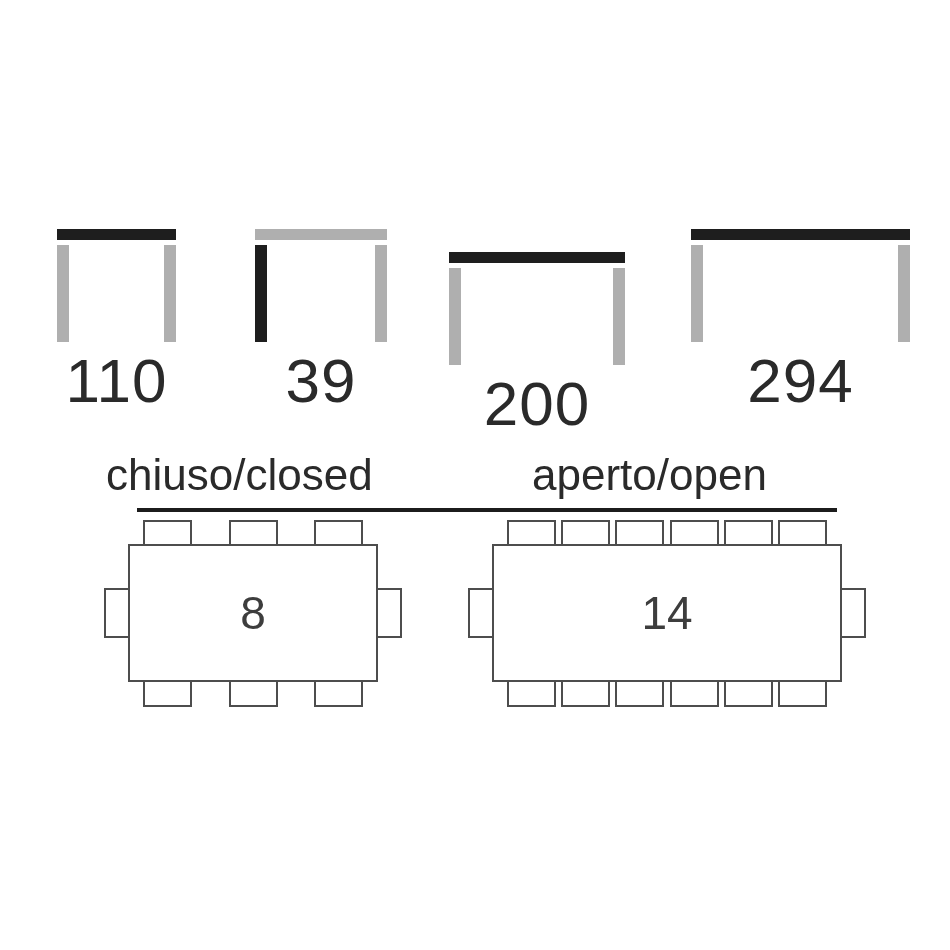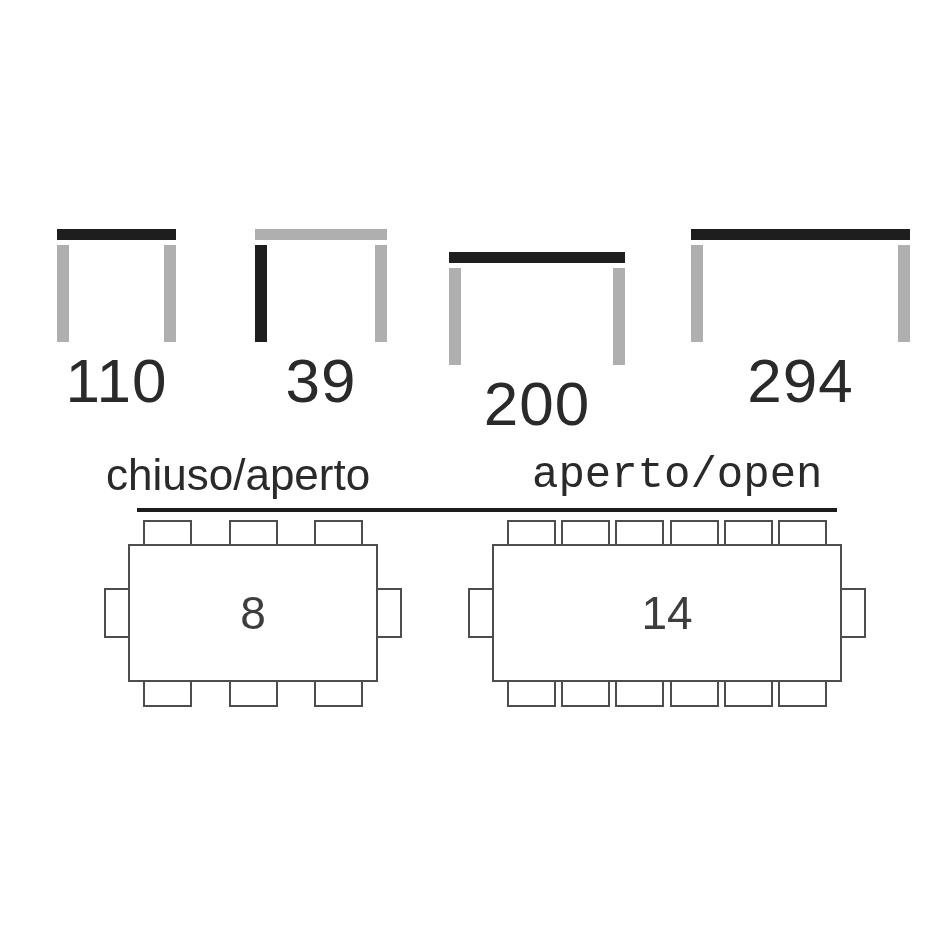--- a/index.html
+++ b/index.html
@@ -39,21 +39,21 @@
   }
 
   
   .section-title{
     position:absolute;top:451px;
     font-size:44px;line-height:1.1;
     color:var(--text,#2b2b2b);
     white-space:nowrap;
   }
   .title-closed{left:106px;}
-  .title-open{left:532px;font-family:Liberation Mono, monospace;}
+  .title-open{left:532px;}
   .rule{
     position:absolute;left:137px;top:508px;width:700px;height:4px;
     background:var(--line,#1c1c1c);
   }
 
   
   .plan{position:absolute;top:544px;height:138px;}
   .plan-closed{left:128px;width:250px;}
   .plan-open{left:492px;width:350px;}
   .table-rect{
@@ -102,21 +102,21 @@
     <div class="dim-label">200</div>
   </div>
 
   <div class="sv sv3 hl-top" id="sv3">
     <div class="bar"></div>
     <div class="leg leg-left"></div>
     <div class="leg leg-right"></div>
     <div class="dim-label">294</div>
   </div>
 
-  <div class="section-title title-closed">chiuso/aperto</div>
+  <div class="section-title title-closed">chiuso/closed</div>
   <div class="section-title title-open">aperto/open</div>
   <div class="rule"></div>
 
   <div class="plan plan-closed" id="plan-closed">
     <div class="table-rect">
       <span class="seat-count">8</span>
     </div>
   <div class="chair" style="left: 15px; top: -24px; width: 49px; height: 26px;"></div>
       <div class="chair" style="left: 100.5px; top: -24px; width: 49px; height: 26px;"></div>
       <div class="chair" style="left: 186px; top: -24px; width: 49px; height: 26px;"></div>

